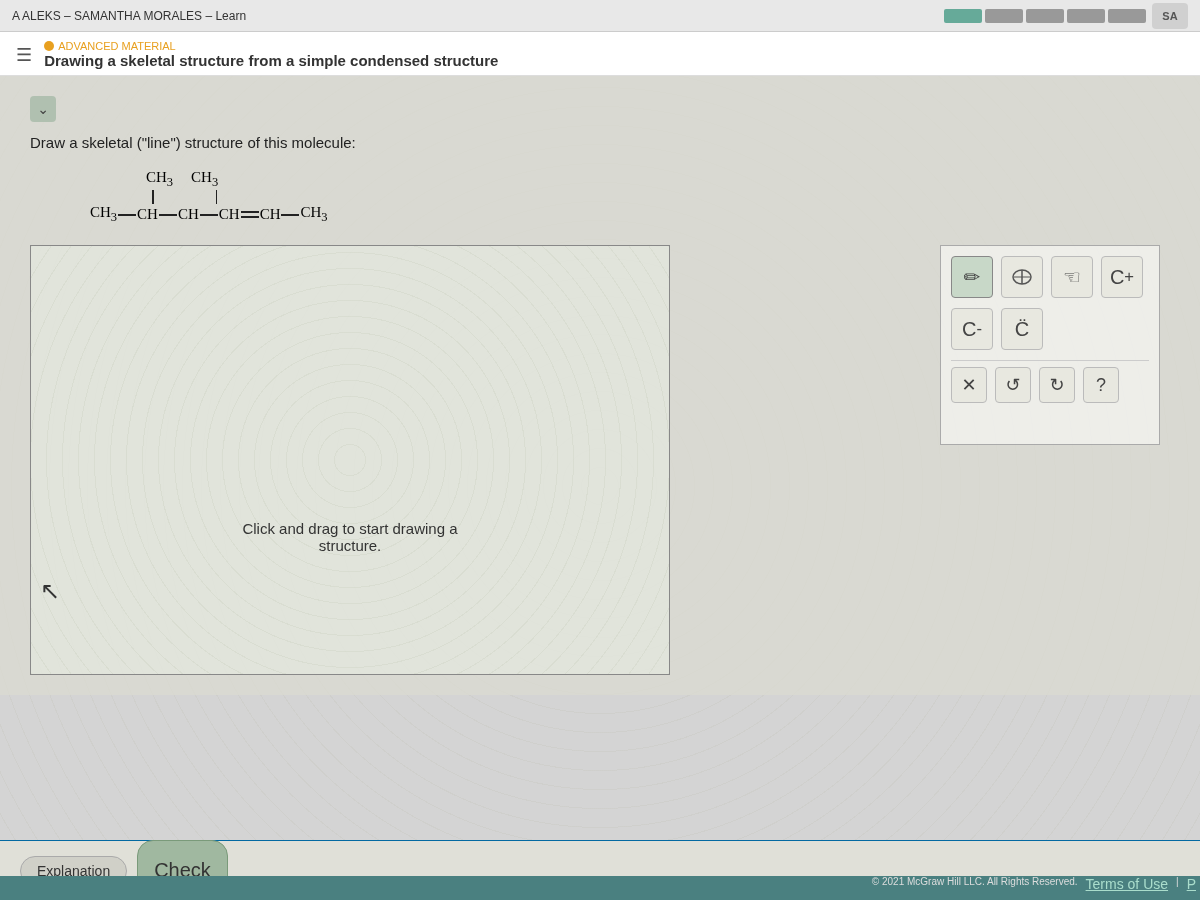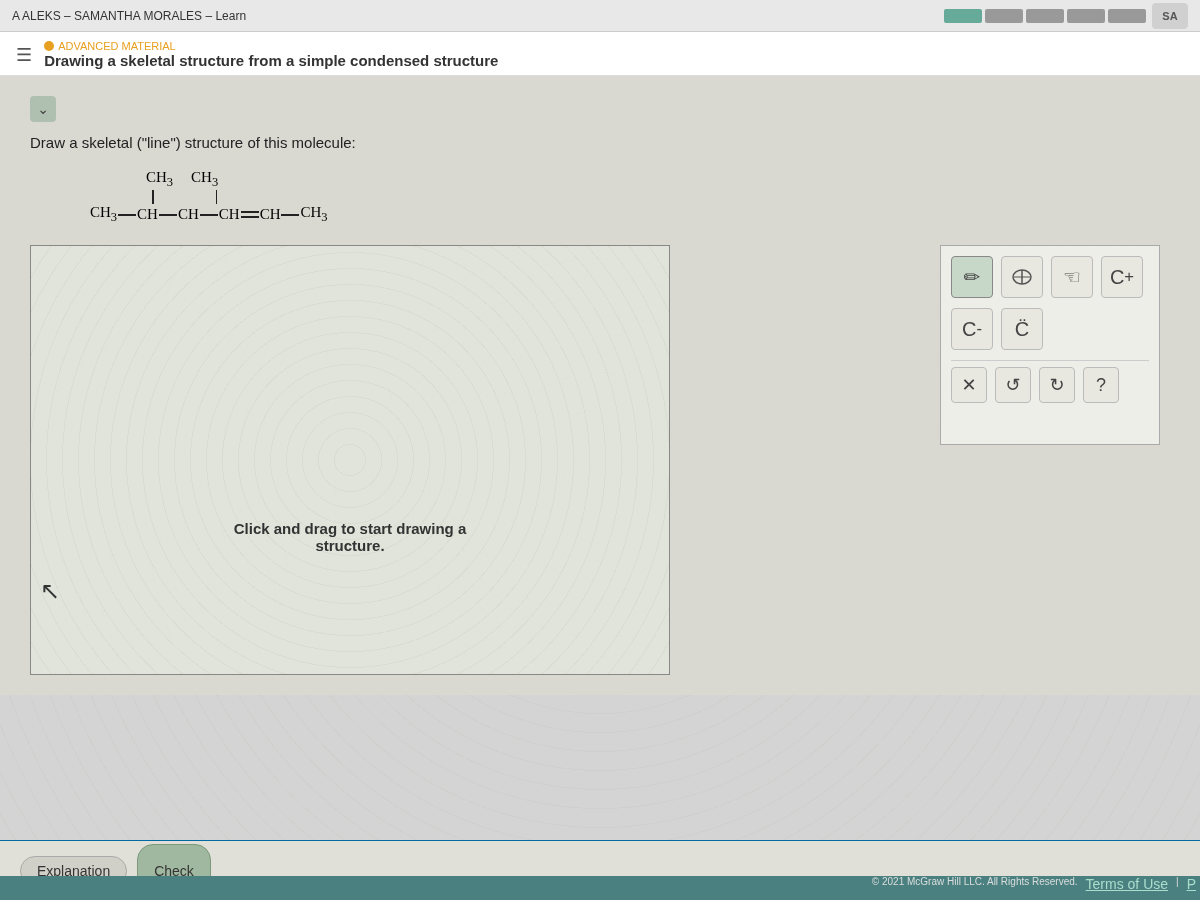--- a/index.html
+++ b/index.html
@@ -146,21 +146,21 @@
       position: relative;
       background-image: repeating-radial-gradient(circle at 50% 50%, transparent 0, transparent 15px, rgba(160,170,140,0.12) 15px, rgba(160,170,140,0.12) 16px);
     }
 
     .canvas-instruction {
       position: absolute;
       bottom: 120px;
       left: 50%;
       transform: translateX(-50%);
       text-align: center;
-      font-weight: bold;
+      font-weight: normal;
       font-size: 15px;
       color: #333;
       white-space: nowrap;
       margin-top: 31px;
     }
 
     
     .toolbar-panel {
       width: 220px;
       background: rgba(240,240,235,0.9);
@@ -230,21 +230,21 @@
       font-size: 14px;
       cursor: pointer;
       color: #333;
     }
 
     .check-btn {
       background: #a0b8a0;
       border: 1px solid #7a9a7a;
       border-radius: 16px;
       padding: 18px 16px;
-      font-size: 14px;
+      font-size: 20px;
       cursor: pointer;
       color: #333;
       font-weight: 500;
     }
 
     .footer-bar {
       position: absolute;
       bottom: 0;
       left: 0;
       right: 0;

